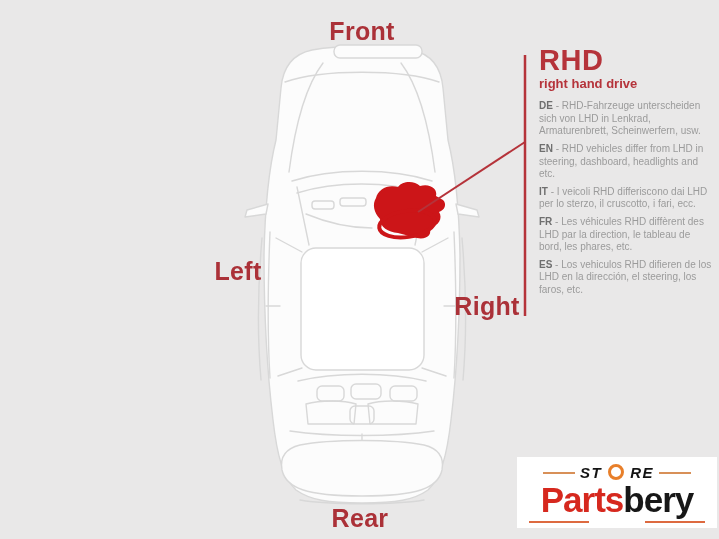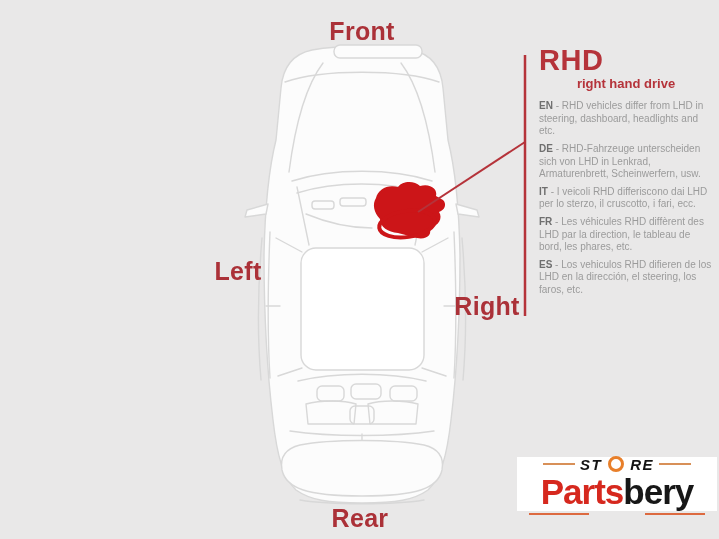--- a/index.html
+++ b/index.html
@@ -14,28 +14,28 @@
     position:absolute;transform:translateX(-50%);
     font-size:25px;font-weight:bold;color:#ab3138;letter-spacing:.3px;
   }
   .info-box{
     position:absolute;left:539px;top:46px;width:174px;
   }
   .info-title{
     font-size:29px;font-weight:bold;color:#b5333a;line-height:1;margin:0 0 2px 0;letter-spacing:.5px;
   }
   .info-subtitle{
-    font-size:13px;font-weight:bold;color:#b5333a;line-height:1.1;margin:0 0 9px 0;text-align:center;
+    font-size:13px;font-weight:bold;color:#b5333a;line-height:1.1;margin:0 0 9px 0;
   }
   .entries p.entry{
     margin:0 0 5px 0;font-size:10px;line-height:1.26;color:#9b9b9b;
   }
   .entries b.code{color:#6f6f6f;font-weight:bold;}
   .logo-box{
-    position:absolute;left:517px;top:457px;width:200px;height:54px;
+    position:absolute;left:517px;top:457px;width:200px;height:71px;
     background:#ffffff;display:flex;flex-direction:column;align-items:center;justify-content:center;
   }
   .logo-row1{display:flex;align-items:center;gap:5px;margin-top:2px;}
   .logo-side-line{width:32px;height:2px;background:#d89058;}
   .logo-store-text{
     font-size:15px;font-weight:bold;font-style:italic;color:#141414;letter-spacing:1.5px;line-height:1;
   }
   .logo-o-ring{
     width:10px;height:10px;border:3px solid #e87f2a;border-radius:50%;
     display:inline-block;margin:0 1px 1px 1px;
@@ -131,22 +131,22 @@
 
   <div class="orient-label" style="left:362px;top:17px;">Front</div>
   <div class="orient-label" style="left:238px;top:257px;">Left</div>
   <div class="orient-label" style="left:487px;top:257px;margin-top:35px;">Right</div>
   <div class="orient-label" style="left:360px;top:504px;">Rear</div>
 
   <div class="info-box">
     <h1 class="info-title">RHD</h1>
     <h2 class="info-subtitle">right hand drive</h2>
     <div class="entries">
+        <p class="entry"><b class="code">DE</b><span> - RHD-Fahrzeuge unterscheiden sich von LHD in Lenkrad, Armaturenbrett, Scheinwerfern, usw.</span></p>
         <p class="entry"><b class="code">EN</b><span> - RHD vehicles differ from LHD in steering, dashboard, headlights and etc.</span></p>
-        <p class="entry"><b class="code">DE</b><span> - RHD-Fahrzeuge unterscheiden sich von LHD in Lenkrad, Armaturenbrett, Scheinwerfern, usw.</span></p>
         <p class="entry"><b class="code">IT</b><span> - I veicoli RHD differiscono dai LHD per lo sterzo, il cruscotto, i fari, ecc.</span></p>
         <p class="entry"><b class="code">FR</b><span> - Les véhicules RHD diffèrent des LHD par la direction, le tableau de bord, les phares, etc.</span></p>
         <p class="entry"><b class="code">ES</b><span> - Los vehiculos RHD difieren de los LHD en la dirección, el steering, los faros, etc.</span></p>
       </div>
   </div>
 
   <div class="logo-box">
     <div class="logo-row1">
       <span class="logo-side-line"></span>
       <span class="logo-store-text">ST</span>

